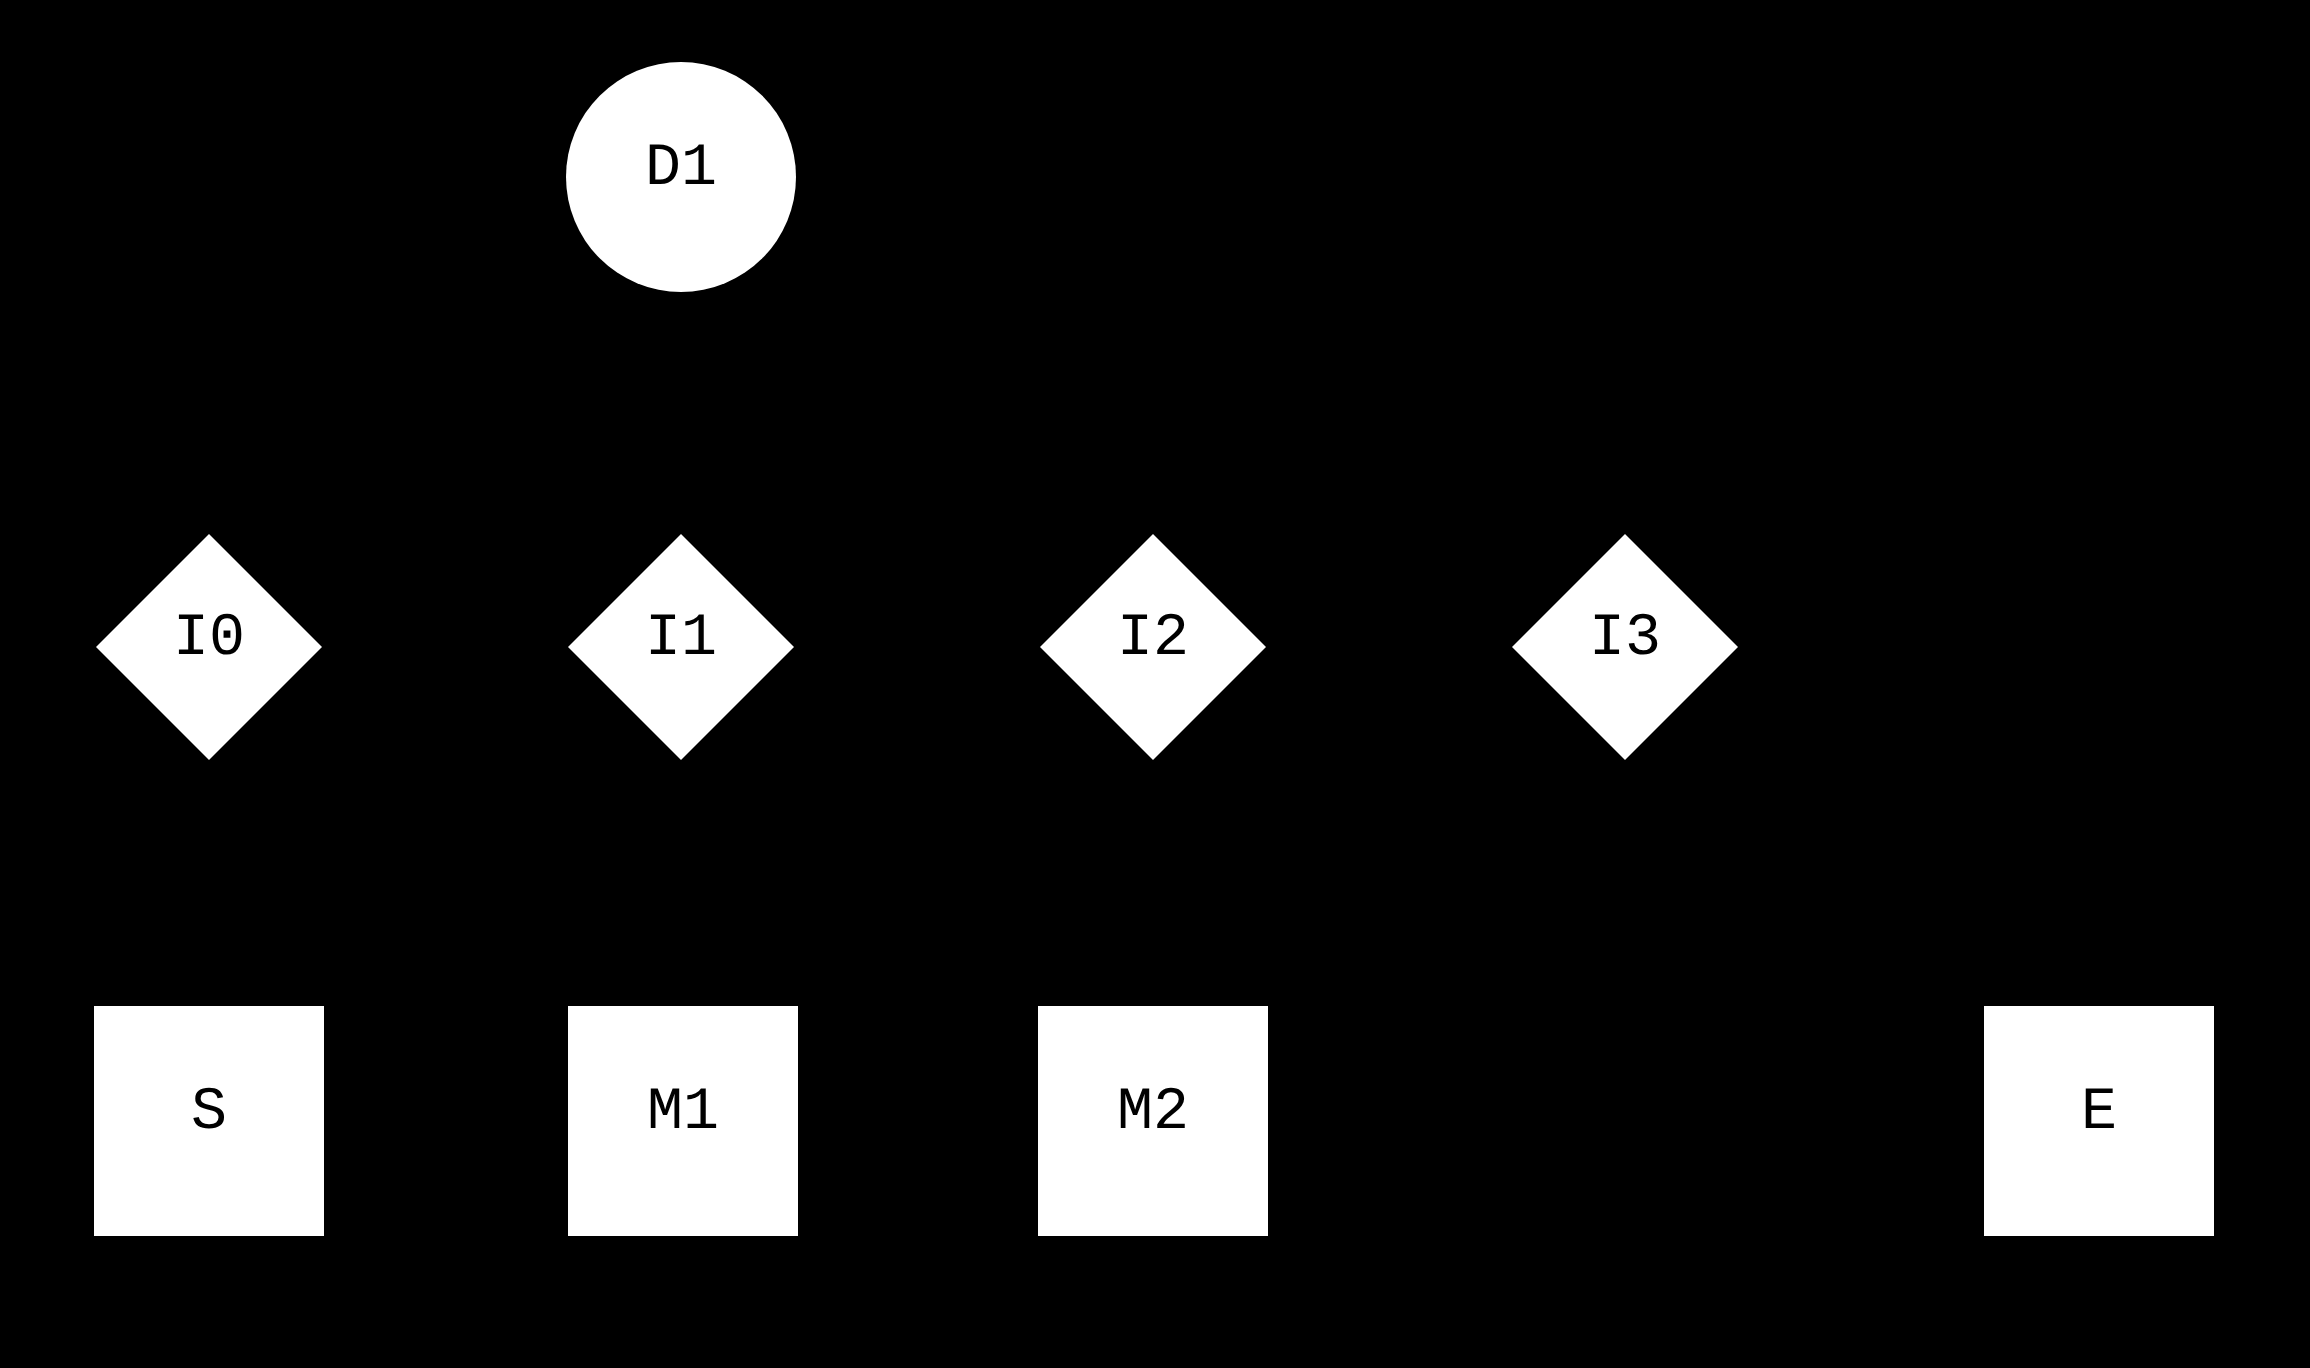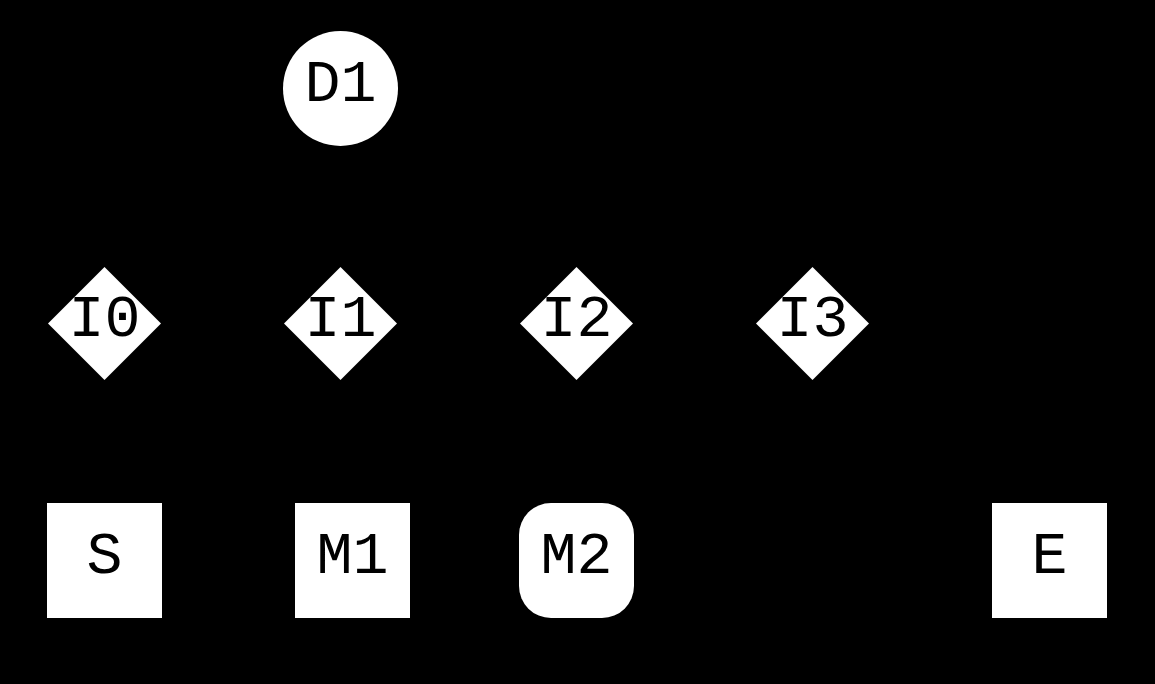--- a/index.html
+++ b/index.html
@@ -20,21 +20,21 @@
   .node {
     position: absolute;
     background: #ffffff;
     display: flex;
     align-items: center;
     justify-content: center;
     box-sizing: border-box;
   }
   .node .label {
     color: #000000;
-    font-size: 60px;
+    font-size: 30px;
     line-height: 1;
     position: relative;
     top: -4px;
     white-space: nowrap;
   }
   .circle {
     width: 115px;
     height: 115px;
     border-radius: 50%;
   }
@@ -49,22 +49,22 @@
   }
   
   .pos-d1 { left: 283px; top: 31px; }
   .pos-d2 { left: 519px; top: 31px; }
   .pos-d3 { left: 755px; top: 31px; }
   .pos-i0 { left: 48px;  top: 267px; }
   .pos-i1 { left: 284px; top: 267px; }
   .pos-i2 { left: 520px; top: 267px; }
   .pos-i3 { left: 756px; top: 267px; }
   .pos-s  { left: 47px;  top: 503px; }
-  .pos-m1 { left: 295px; top: 503px; align-items: center; }
-  .pos-m2 { left: 519px; top: 503px; border-radius: 32px; }
+  .pos-m1 { left: 284px; top: 503px; align-items: center; }
+  .pos-m2 { left: 519px; top: 503px; }
   .pos-m3 { left: 755px; top: 503px; }
   .pos-e  { left: 992px; top: 503px; }
 </style>
 </head>
 <body>
 
 <div class="canvas">
 
   <div class="node circle pos-d1">
     <span class="label">D1</span>

